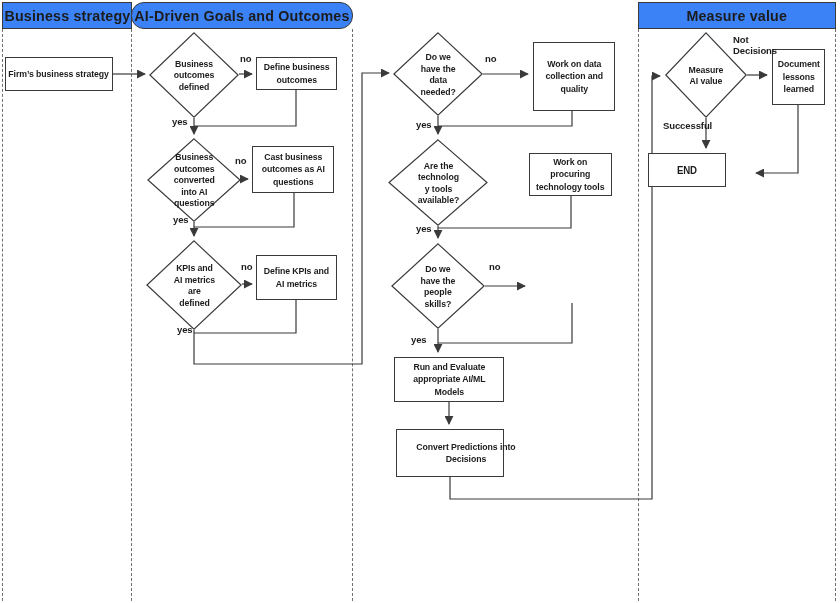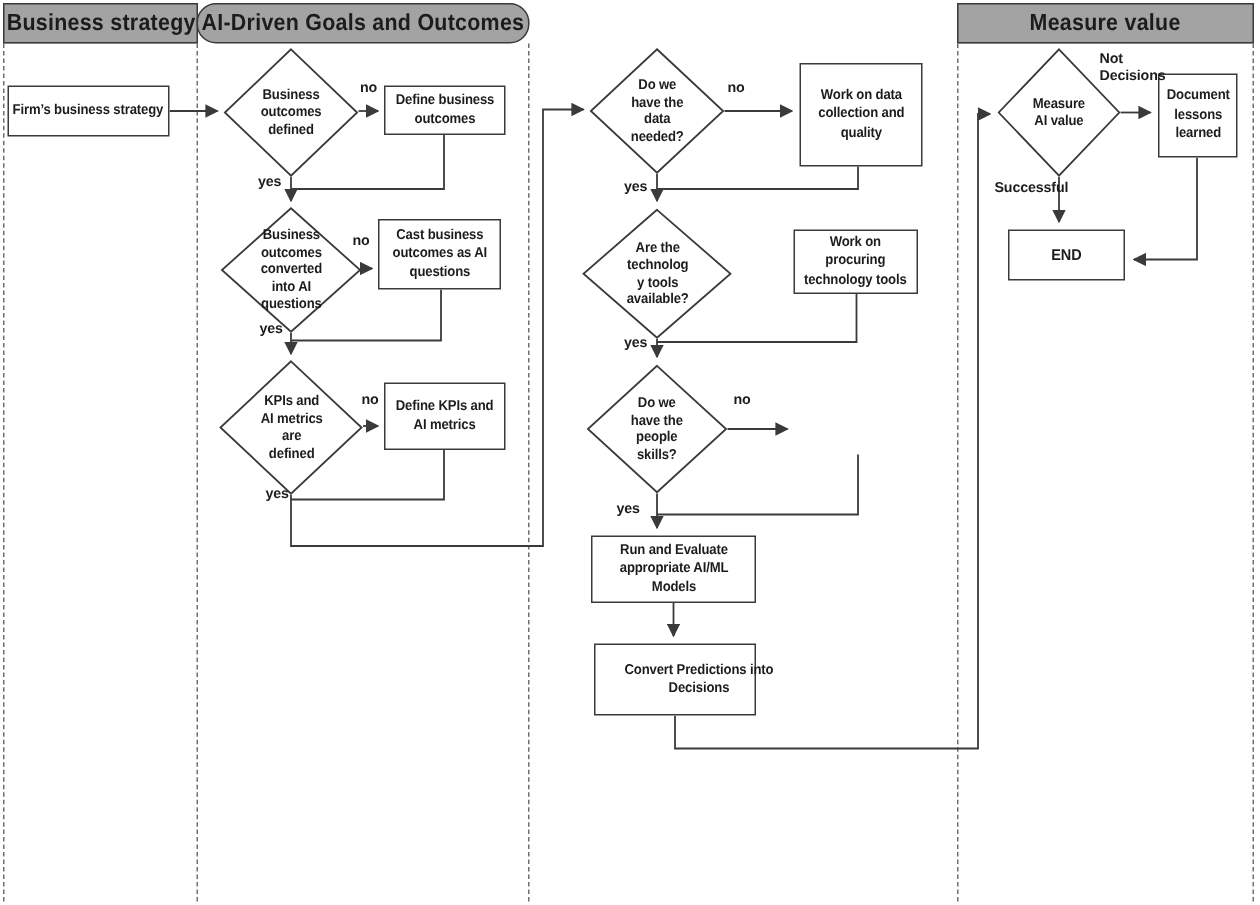--- a/index.html
+++ b/index.html
@@ -2,21 +2,21 @@
 <html><head>
 <meta charset="utf-8">
 <style>
   html,body{margin:0;padding:0;background:#fff;}
   .stage{
     position:relative;width:840px;height:603px;background:#fff;overflow:hidden;
     font-family:"Liberation Sans","DejaVu Sans",sans-serif;color:#1c1c1c;
   }
   .hcell{
     position:absolute;top:2px;height:27px;box-sizing:border-box;
-    border:1px solid #3a3a3a;background:#a3a3a3;
+    border:1px solid #3a3a3a;background:#3b82f6;
     display:flex;align-items:center;justify-content:center;
     font-size:15.5px;font-weight:600;letter-spacing:.2px;white-space:pre;
   }
   .vdash{position:absolute;top:29px;height:572px;width:0;border-left:1px dashed #6f6f6f;}
   .box{
     position:absolute;box-sizing:border-box;border:1px solid #3a3a3a;background:#fff;
     display:flex;align-items:center;justify-content:center;text-align:center;
     font-size:9.5px;font-weight:700;line-height:12.5px;letter-spacing:-.1px;
   }
   .diamond{
@@ -176,21 +176,21 @@
         <polygon points="50,1 99,50 50,99 1,50" vector-effect="non-scaling-stroke"></polygon>
       </svg>
     <span class="t">Measure
 AI value</span>
   </div>
   <div class="box" style="left:772px;top:49px;width:53px;height:56px;">
       <span class="t">Document
 lessons
 learned</span>
     </div>
-  <div class="box" style="left:672px;top:153px;width:78px;height:34px;font-size:10.5px;">
+  <div class="box" style="left:648px;top:153px;width:78px;height:34px;font-size:10.5px;">
       <span class="t">END</span>
     </div>
 
   <div class="elabel" style="left:172px;top:117px;">yes</div>
   <div class="elabel" style="left:240px;top:54px;">no</div>
   <div class="elabel" style="left:173px;top:215px;">yes</div>
   <div class="elabel" style="left:235px;top:156px;">no</div>
   <div class="elabel" style="left:177px;top:325px;">yes</div>
   <div class="elabel" style="left:241px;top:262px;">no</div>
   <div class="elabel" style="left:416px;top:120px;">yes</div>

